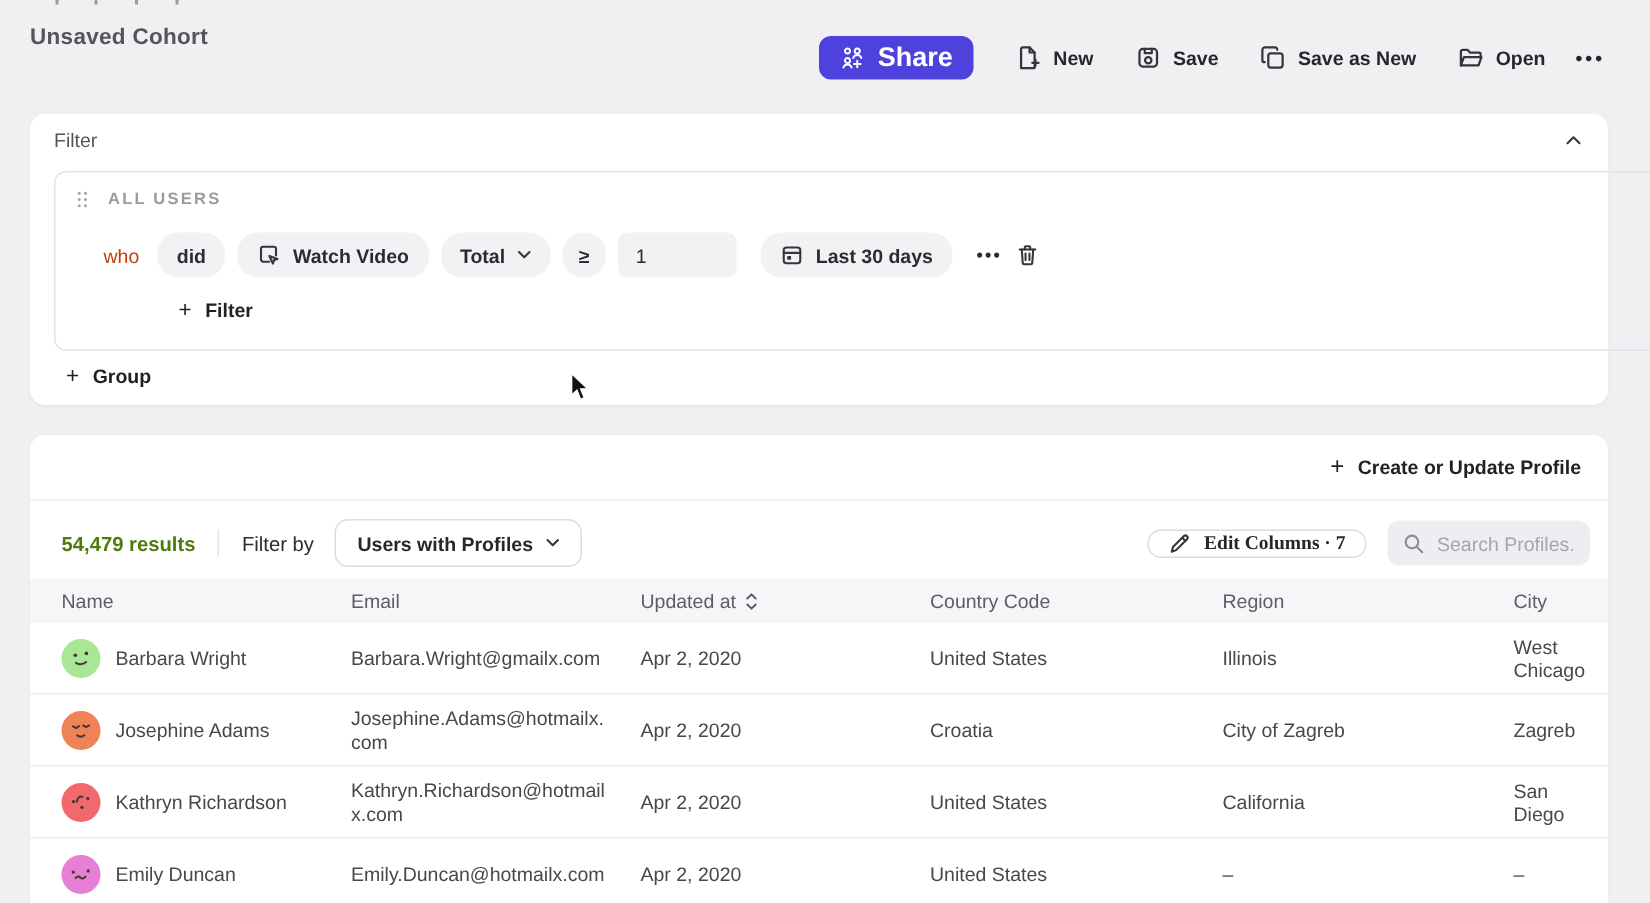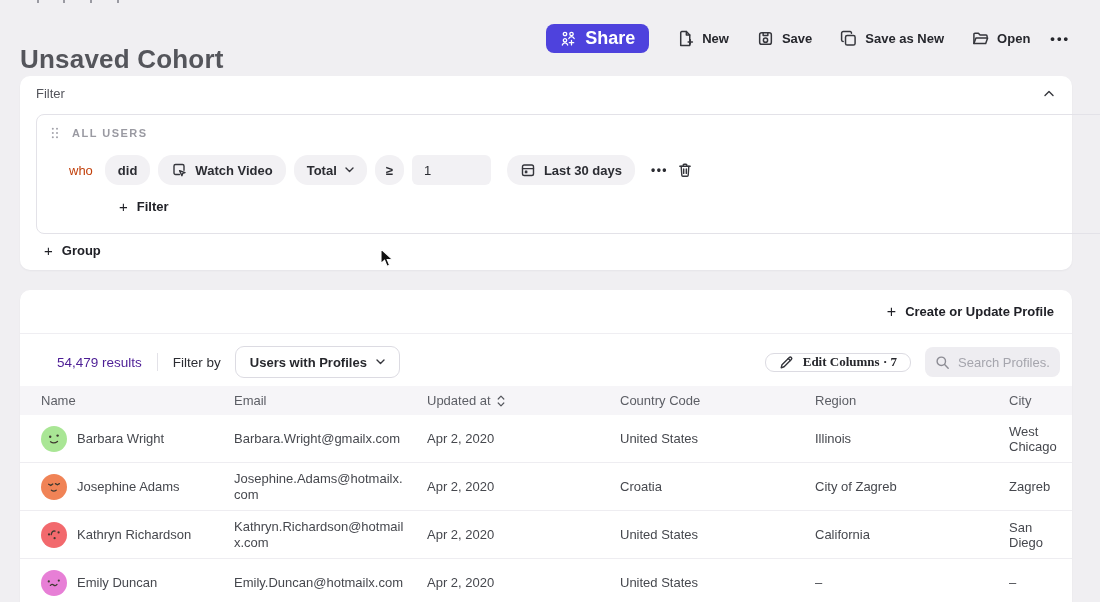--- a/index.html
+++ b/index.html
@@ -9,21 +9,21 @@
     background: #f0eff2;
     font-family: "Liberation Sans", sans-serif;
     color: #45474d;
   }
   .ic { fill: none; stroke: #35363c; stroke-width: 1.4; stroke-linecap: round; stroke-linejoin: round; }
   .ic-w { fill: none; stroke: #ffffff; stroke-width: 1.3; stroke-linecap: round; stroke-linejoin: round; }
   svg { display: block; }
 
   
   .crop-mark { position: absolute; top: 0; width: 2px; height: 3px; background: #9a9aa2; }
-  .page-title { position: absolute; left: 20px; top: 16px; font-size: 26px; font-weight: bold; color: #54555b; letter-spacing: .2px; margin-top: 28px; }
+  .page-title { position: absolute; left: 20px; top: 16px; font-size: 15px; font-weight: bold; color: #54555b; letter-spacing: .2px; }
   .toolbar { position: absolute; top: 22px; right: 30px; height: 32px; display: flex; align-items: center; gap: 28px; }
   .btn-share { display: flex; align-items: center; gap: 8px; height: 29px; padding: 0 14px;
     border: none; border-radius: 8px; color: #fff; font-size: 18px; font-weight: bold; cursor: pointer; }
   .btn-flat { display: flex; align-items: center; gap: 8px; background: none; border: none;
     font-size: 13px; font-weight: bold; color: #26272d; cursor: pointer; font-family: inherit; }
   .btn-dots { background: none; border: none; font-size: 13px; font-weight: bold; color: #26272d;
     letter-spacing: 2px; cursor: pointer; }
 
   .card { position: absolute; left: 20px; width: 1052px; background: #fff; border-radius: 10px;
     box-shadow: 0 1px 2px rgba(40,40,60,.05); }
@@ -53,21 +53,21 @@
   #add-group { left: 24px; top: 166px; }
 
   
   #results-card { top: 290px; height: 330px; overflow: hidden; }
   .create-row { position: absolute; top: 0; left: 0; right: 0; height: 44px; border-bottom: 1px solid #efeef2;
     display: flex; align-items: center; justify-content: flex-end; padding-right: 18px; }
   .create-btn { display: flex; align-items: center; gap: 9px; background: none; border: none;
     font-size: 13px; font-weight: bold; color: #202127; cursor: pointer; font-family: inherit; }
   .create-btn .plus { font-size: 16px; font-weight: normal; }
   .controls-row { position: absolute; top: 56px; left: 21px; right: 12px; height: 32px; display: flex; align-items: center; }
-  .results-count { font-size: 13.5px; font-weight: normal; color: #4c1d95; margin-left: 16px; }
+  .results-count { font-size: 13.5px; font-weight: bold; color: #4d7c0f; }
   .v-sep { width: 1px; height: 18px; background: #e3e2e8; margin: 0 15px; }
   .filter-by { font-size: 13.5px; color: #2c2d33; }
   .dropdown-pill { display: flex; align-items: center; gap: 9px; height: 32px; padding: 12px 14px; margin-left: 14px;
     background: #fff; border: 1px solid #dcdbe2; border-radius: 9px; font-size: 13px; font-weight: bold;
     color: #26272c; cursor: pointer; font-family: inherit; }
   .flex-spacer { flex: 1; }
   .edit-cols-btn { display: flex; align-items: center; gap: 9px; height: 19px; padding: 0 13px;
     background: #fff; border: 1px solid #dcdbe2; border-radius: 9px; font-size: 13px; font-weight: bold;
     color: #26272c; cursor: pointer; font-family: Liberation Serif, serif; }
   .search-box { display: flex; align-items: center; gap: 8px; width: 135px; height: 30px; margin-left: 14px;

